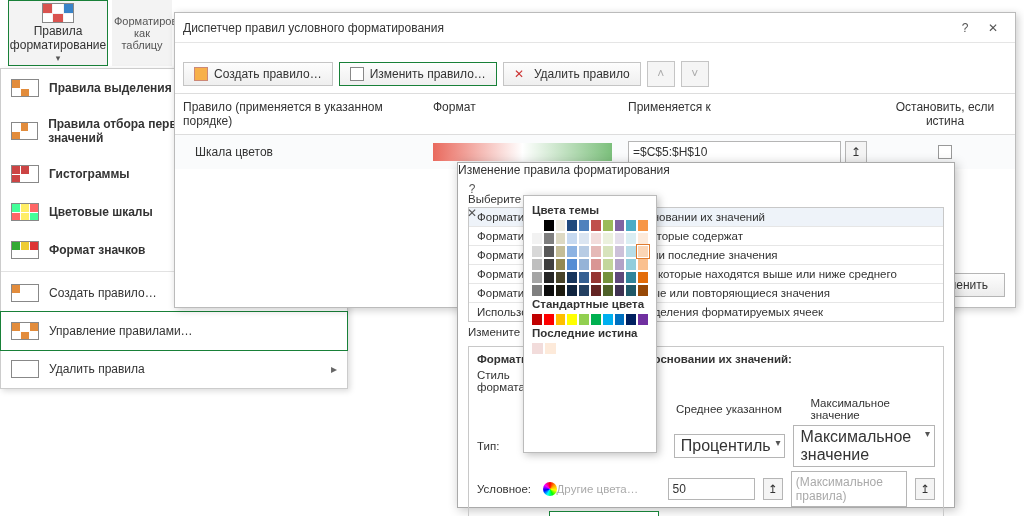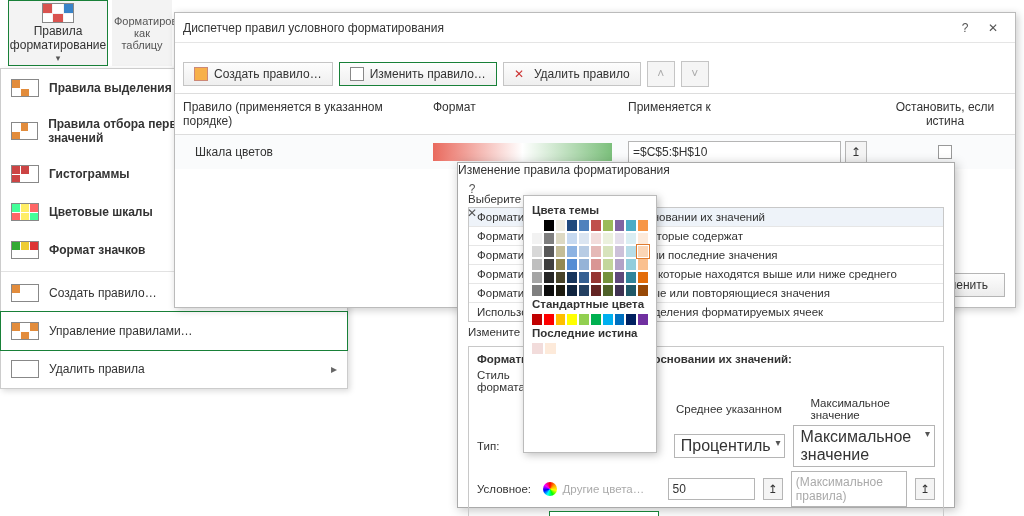--- a/index.html
+++ b/index.html
@@ -305,21 +305,21 @@
       <span>Максимальное значение</span>
     </div>
     <div class="frow">
       <span class="lbl">Тип:</span>
       <span style="width:130px"></span>
       <div class="combo" style="width:118px"><span>Процентиль</span></div>
       <div class="combo" style="width:150px"><span>Максимальное значение</span></div>
     </div>
     <div class="frow">
       <span class="lbl">Условное:</span>
-      <span style="width:130px;display:flex;align-items:center;gap:6px;" class="dis">
+      <span style="width:130px;display:flex;align-items:center;" class="dis">
         <span class="wheel"></span>
         <span>Другие цвета…</span>
       </span>
       <div class="txtfield" style="width:96px">50</div>
       <div class="pickbtn">↥</div>
       <div class="txtfield dis" style="width:128px">(Максимальное правила)</div>
       <div class="pickbtn">↥</div>
     </div>
     <div class="frow">
       <span class="lbl">Цвет:</span>

